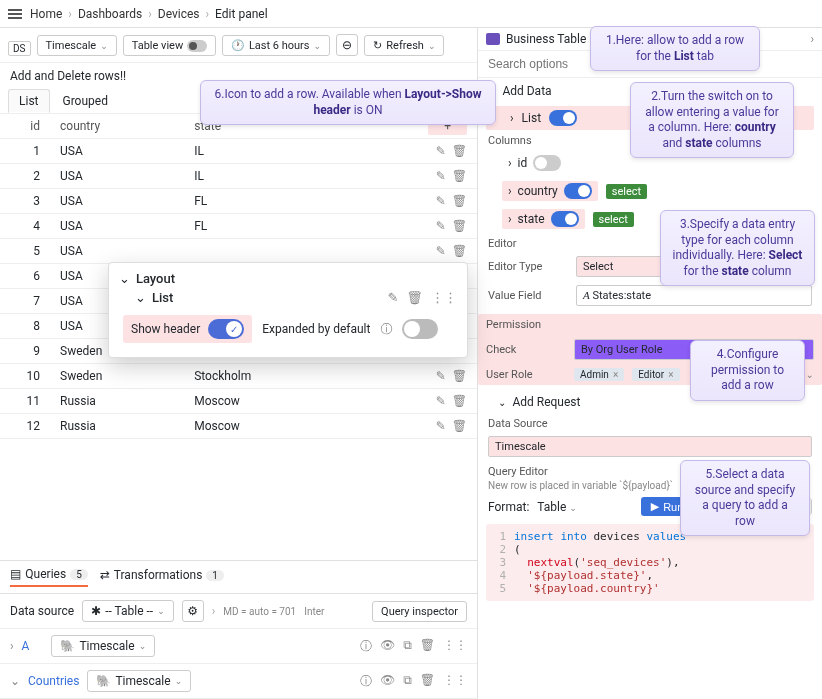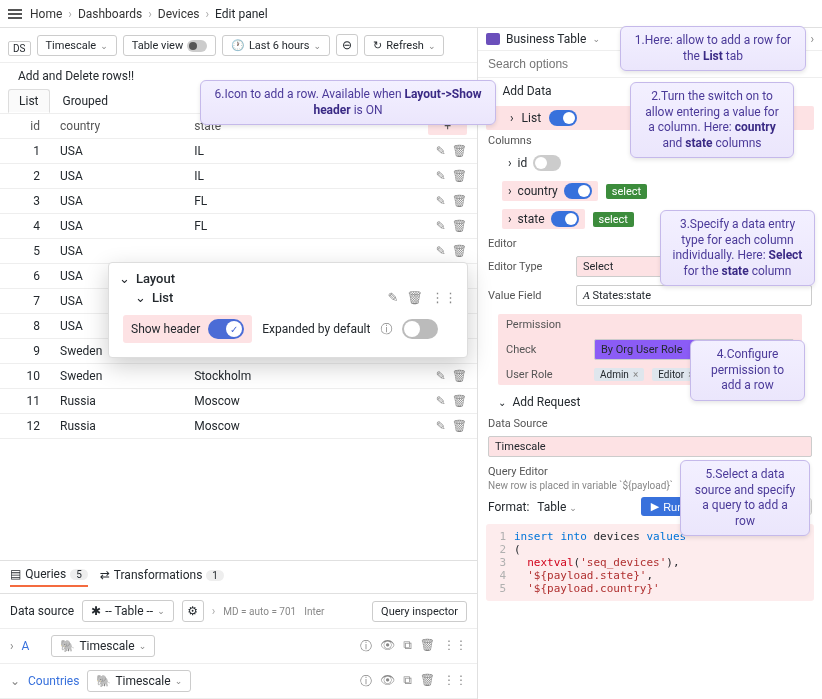--- a/index.html
+++ b/index.html
@@ -14,21 +14,21 @@
 .left-col { width: 478px; display: flex; flex-direction: column; border-right: 1px solid #e0e0e0; }
 .right-col { flex: 1; display: flex; flex-direction: column; background: #fff; overflow: hidden; }
 
 .toolbar { display: flex; align-items: flex-end; gap: 6px; padding: 6px 8px; border-bottom: 1px solid #eee; }
 .btn-outline { display: inline-flex; align-items: center; gap: 4px; border: 1px solid #ccc; border-radius: 3px; padding: 3px 8px; font-size: 11px; background: #fff; cursor: pointer; }
 .chev { font-size: 9px; color: #888; }
 .icon-sq { width: 22px; height: 22px; border: 1px solid #ccc; border-radius: 3px; display: inline-flex; align-items: center; justify-content: center; font-size: 12px; cursor: pointer; }
 .toggle-sm { width: 20px; height: 12px; background: #ccc; border-radius: 6px; position: relative; display: inline-block; }
 .toggle-sm::after { content: ''; position: absolute; width: 8px; height: 8px; background: #555; border-radius: 50%; top: 2px; left: 2px; }
 
-.panel-title { padding: 6px 18px; font-size: 12px; font-weight: 400; }
+.panel-title { padding: 6px 10px; font-size: 12px; font-weight: 400; }
 .tabs { display: flex; gap: 2px; padding: 0 8px; border-bottom: 1px solid #eee; }
 .tab { padding: 4px 10px; font-size: 12px; cursor: pointer; border: 1px solid transparent; }
 .tab.active { border: 1px solid #ddd; border-bottom-color: #fff; background: #fafafa; border-radius: 3px 3px 0 0; }
 
 .table { width: 100%; border-collapse: collapse; font-size: 12px; }
 .table th, .table td { text-align: left; padding: 5px 10px; border-bottom: 1px solid #eee; }
 .table th { font-weight: 400; color: #555; }
 .table th:first-child, .table td:first-child { text-align: right; width: 50px; }
 .row-actions { display: flex; gap: 6px; justify-content: flex-end; color: #888; }
 .row-actions span { cursor: pointer; }
@@ -57,21 +57,21 @@
 .field-row.indent { padding-left: 24px; }
 .toggle-md { width: 28px; height: 16px; background: #ccc; border-radius: 8px; position: relative; cursor: pointer; }
 .toggle-md::after { content: ''; position: absolute; width: 12px; height: 12px; background: #fff; border-radius: 50%; top: 2px; left: 2px; }
 .toggle-md.on { background: #3871dc; }
 .toggle-md.on::after { left: 14px; }
 .green-btn { background: #3c8c3c; color: #fff; padding: 1px 6px; border-radius: 2px; font-size: 11px; display: inline-block; }
 .label-col { width: 80px; color: #555; font-size: 11px; }
 .input-like { border: 1px solid #ccc; border-radius: 2px; padding: 3px 6px; flex: 1; font-size: 11px; }
 .ital { font-style: italic; font-family: serif; }
 
-.perm-box { background: #fde2e4; margin: 4px 20px; padding: 0; border-radius: 2px; }
+.perm-box { background: #fde2e4; margin: 4px 0; padding: 0; border-radius: 2px; }
 .perm-box .field-row { padding: 4px 8px; }
 .chip { background: #dfe6ed; border-radius: 2px; padding: 1px 6px; font-size: 10px; display: inline-flex; align-items: center; gap: 4px; }
 .chip .x { color: #888; cursor: pointer; }
 
 .small-note { font-size: 10px; color: #888; padding: 2px 10px; }
 .run-btn { background: #3871dc; color: #fff; border: none; border-radius: 3px; padding: 3px 10px; font-size: 11px; cursor: pointer; display: inline-flex; align-items: center; gap: 4px; }
 .bt-group { display: inline-flex; border: 1px solid #ccc; border-radius: 3px; overflow: hidden; font-size: 10px; }
 .bt-group span { padding: 2px 6px; cursor: pointer; }
 .bt-group span.active { background: #eee; }
 
@@ -471,18 +471,18 @@
     <span class="hl-pink" style="padding:4px 8px;border-radius:3px;display:inline-flex;align-items:center;gap:8px">
       <span>Show header</span>
       <span class="big-toggle"></span>
     </span>
     <span>Expanded by default</span>
     <span style="color:#888">ⓘ</span>
     <span class="big-toggle off"></span>
   </div>
 </div>
 
-<div class="callout" style="left:620px;top:26px;width:186px" id="co1">1.Here: allow to add a row for the <b>List</b> tab</div>
+<div class="callout" style="left:590px;top:26px;width:170px" id="co1">1.Here: allow to add a row for the <b>List</b> tab</div>
 <div class="callout" style="left:630px;top:82px;width:164px" id="co2">2.Turn the switch on to allow entering a value for a column. Here: <b>country</b> and <b>state</b> columns</div>
 <div class="callout" style="left:660px;top:210px;width:155px" id="co3">3.Specify a data entry type for each column individually. Here: <b>Select</b> for the <b>state</b> column</div>
 <div class="callout" style="left:690px;top:340px;width:115px" id="co4">4.Configure permission to add a row</div>
 <div class="callout" style="left:680px;top:460px;width:130px" id="co5">5.Select a data source and specify a query to add a row</div>
 <div class="callout" style="left:200px;top:80px;width:296px" id="co6">6.Icon to add a row. Available when <b>Layout-&gt;Show header</b> is ON</div>
 
 </body></html>

